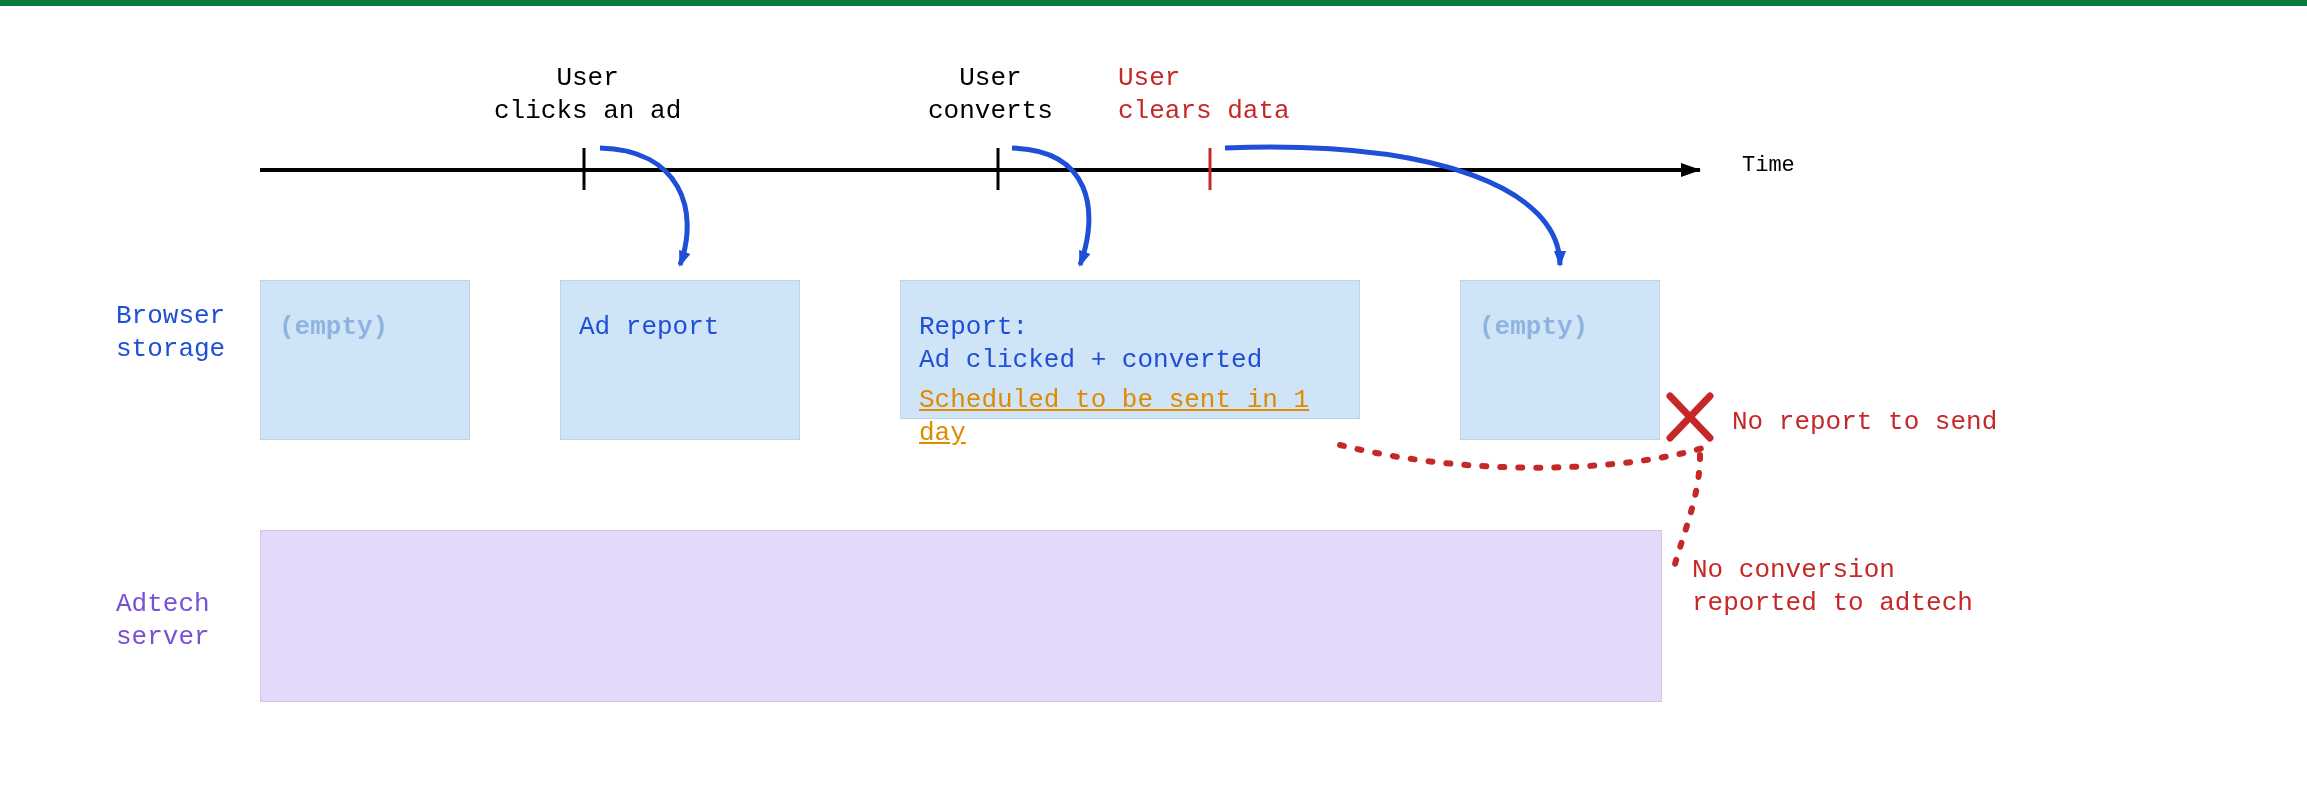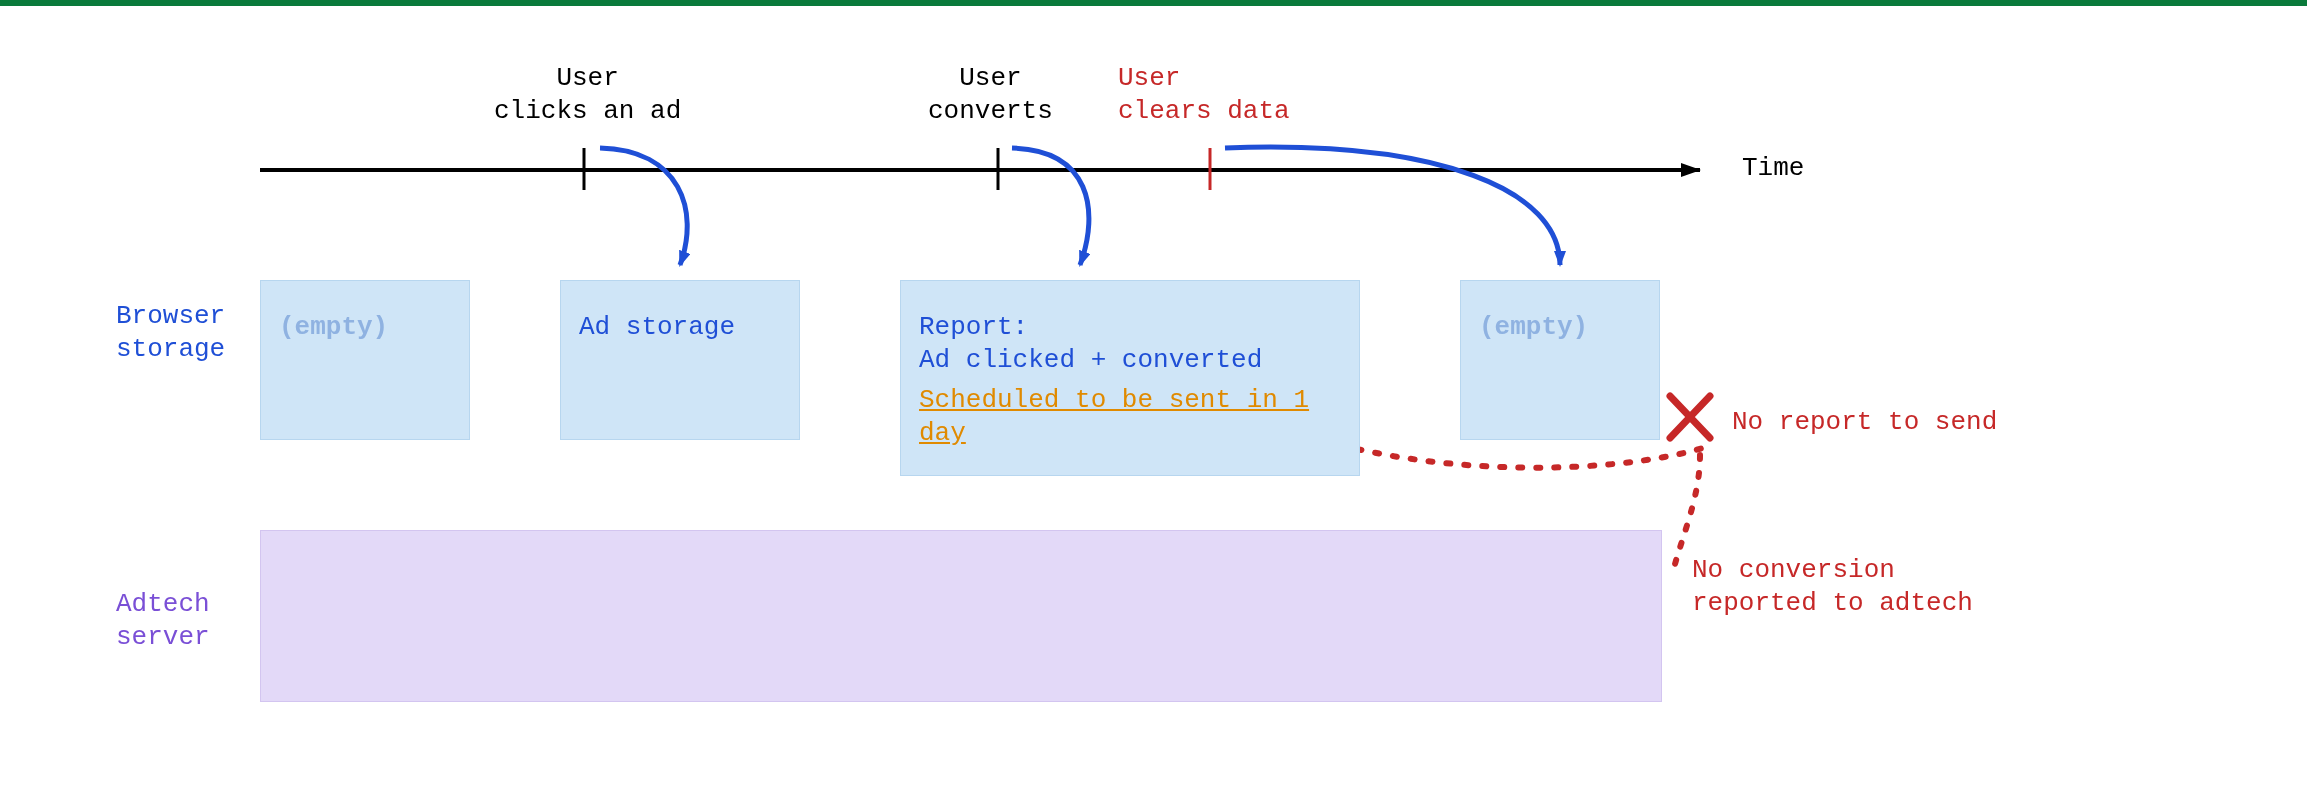--- a/index.html
+++ b/index.html
@@ -25,21 +25,21 @@
   .box{
     background:#cfe5f7;
     border:1px solid #b7d6ef;
     padding:30px 18px;
     box-sizing:border-box;
   }
   .server{
     background:#e3d9f8;
     border:1px solid #d3c5f0;
   }
-  .axis-label{font-size:26px;}
+  .axis-label{font-size:22px;}
   svg.layer{position:absolute;left:0;top:0;pointer-events:none;}
 </style>
 </head>
 <body>
 
 <div id="stage">
 
   <div class="abs" style="left:0;top:0;width:2307px;height:6px;background:#0a7a3b;"></div>
 
   <svg class="layer" width="2307" height="807">
@@ -81,24 +81,24 @@
 clears data</div>
 
   <div class="abs bold blue" style="left:116px;top:300px;white-space:pre;">Browser
 storage</div>
 
   <div class="abs box" style="left:260px;top:280px;width:210px;height:160px;">
     <span class="faded">(empty)</span>
   </div>
 
   <div class="abs box" style="left:560px;top:280px;width:240px;height:160px;">
-    <span class="bold blue">Ad storage</span>
+    <span class="bold blue">Ad report</span>
   </div>
 
-  <div class="abs box" style="left:900px;top:280px;width:460px;height:196px;">
+  <div class="abs box" style="left:900px;top:280px;width:460px;height:139px;">
     <div class="bold blue">Report:</div>
     <div class="bold blue">Ad clicked + converted</div>
     <div class="orange" style="margin-top:8px;">Scheduled to be sent in 1 day</div>
   </div>
 
   <div class="abs box" style="left:1460px;top:280px;width:200px;height:160px;">
     <span class="faded">(empty)</span>
   </div>
 
   <div class="abs bold red" style="left:1732px;top:406px;">No report to send</div>

